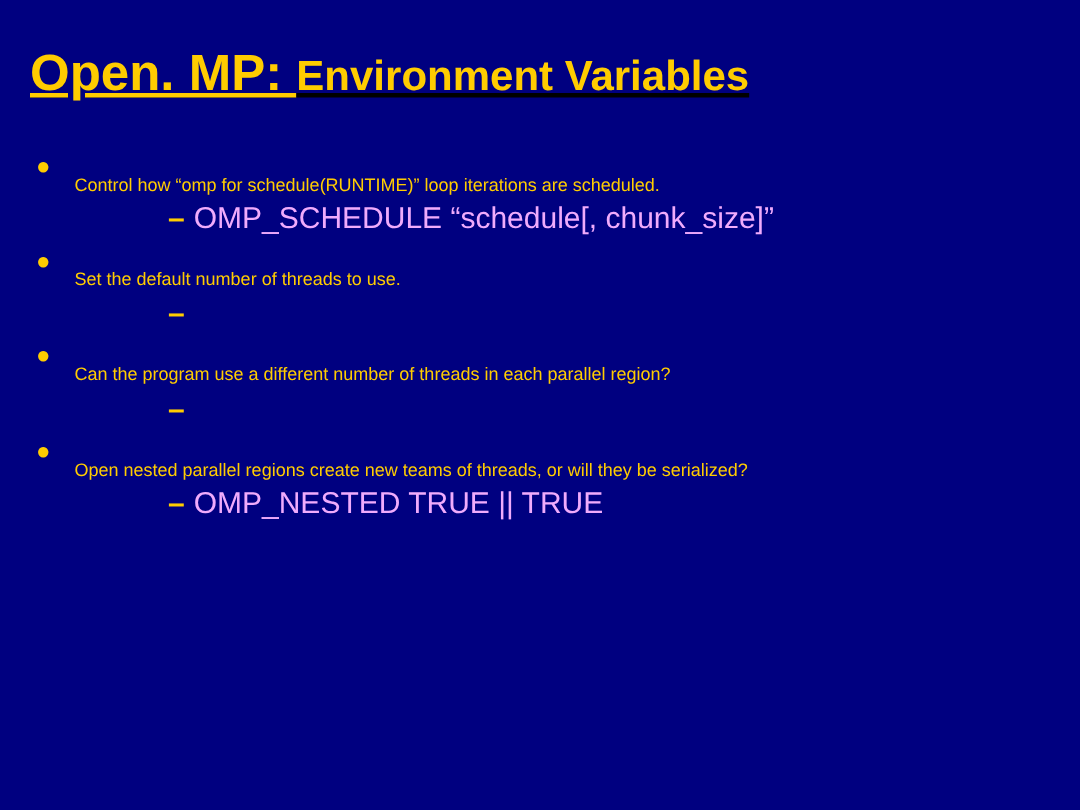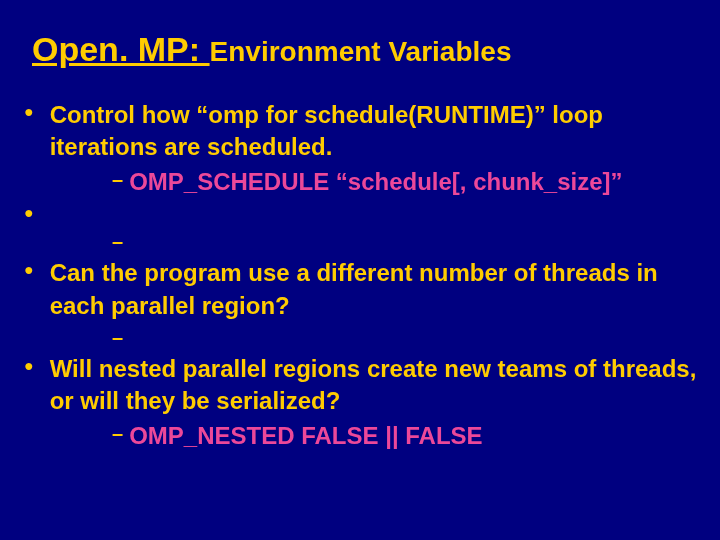--- a/index.html
+++ b/index.html
@@ -8,21 +8,21 @@
       height: 540px;
       background: #000080;
       font-family: Arial, "Helvetica Neue", Helvetica, sans-serif;
       padding: 30px 20px 20px 20px;
       overflow: hidden;
     }
     .title {
       font-size: 34px;
       font-weight: bold;
       margin-bottom: 30px;
-      margin-left: 12px;
+      text-decoration: underline;
     }
     .title-main {
       color: #ffcc00;
       text-decoration: underline;
     }
     .title-sub {
       color: #ffcc00;
       font-size: 28px;
       font-weight: bold;
     }
@@ -36,41 +36,42 @@
     }
     .bullet {
       color: #ffcc00;
       font-size: 16px;
       line-height: 26px;
       margin-right: 16px;
       flex-shrink: 0;
     }
     .bullet-text {
       color: #ffcc00;
-      font-size: 24px;
-      font-weight: bold;
+      font-size: 12px;
+      font-weight: normal;
       line-height: 1.35;
+      margin-top: 16px;
     }
     .sub-item {
       display: flex;
       align-items: flex-start;
       margin-left: 88px;
       margin-bottom: 2px;
     }
     .dash {
       color: #ffcc00;
       font-size: 20px;
       font-weight: bold;
       margin-right: 6px;
       line-height: 1.35;
     }
     .sub-text {
-      color: #ec4899;
-      font-size: 24px;
-      font-weight: bold;
+      color: #f0abfc;
+      font-size: 20px;
+      font-weight: normal;
       line-height: 1.35;
     }
     .italic { font-style: italic; }
   </style>
 </head>
 <body>
 
 <div class="title">
   <span class="title-main">Open. MP: </span><span class="title-sub">Environment Variables</span>
 </div>
@@ -81,35 +82,36 @@
     <span class="bullet">●</span>
     <span class="bullet-text">Control how “omp for schedule(RUNTIME)” loop iterations are scheduled.</span>
   </div>
   <div class="sub-item">
     <span class="dash">–</span>
     <span class="sub-text">OMP_SCHEDULE “schedule[, chunk_size]”</span>
   </div>
 
   <div class="bullet-item">
     <span class="bullet">●</span>
+    <span class="bullet-text">Set the default number of threads to use.</span>
   </div>
   <div class="sub-item">
     <span class="dash">–</span>
   </div>
 
   <div class="bullet-item">
     <span class="bullet">●</span>
     <span class="bullet-text">Can the program use a different number of threads in each parallel region?</span>
   </div>
   <div class="sub-item">
     <span class="dash">–</span>
   </div>
 
   <div class="bullet-item">
     <span class="bullet">●</span>
-    <span class="bullet-text">Will nested parallel regions create new teams of threads, or will they be serialized?</span>
+    <span class="bullet-text">Open nested parallel regions create new teams of threads, or will they be serialized?</span>
   </div>
   <div class="sub-item">
     <span class="dash">–</span>
-    <span class="sub-text">OMP_NESTED FALSE || FALSE</span>
+    <span class="sub-text">OMP_NESTED TRUE || TRUE</span>
   </div>
 
 </div>
 
 </body></html>

